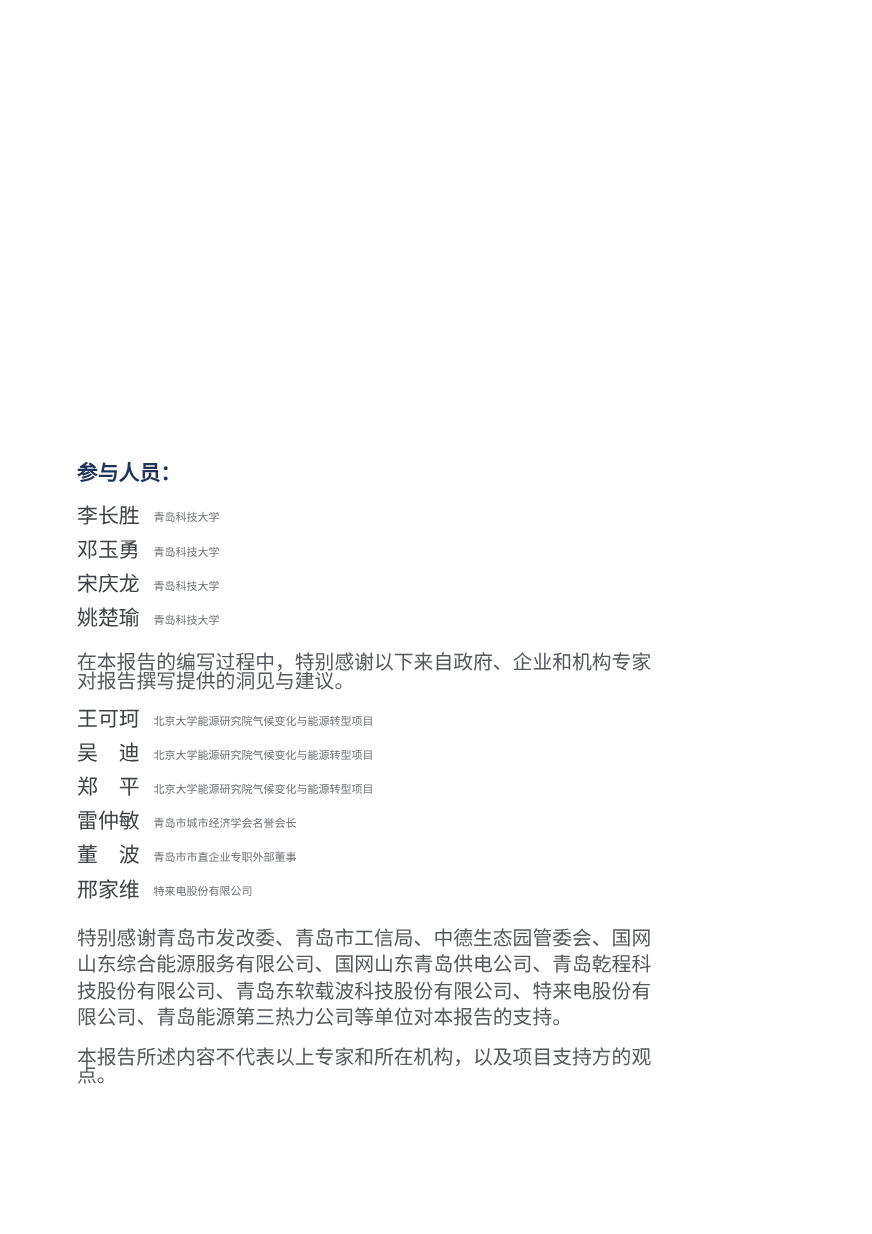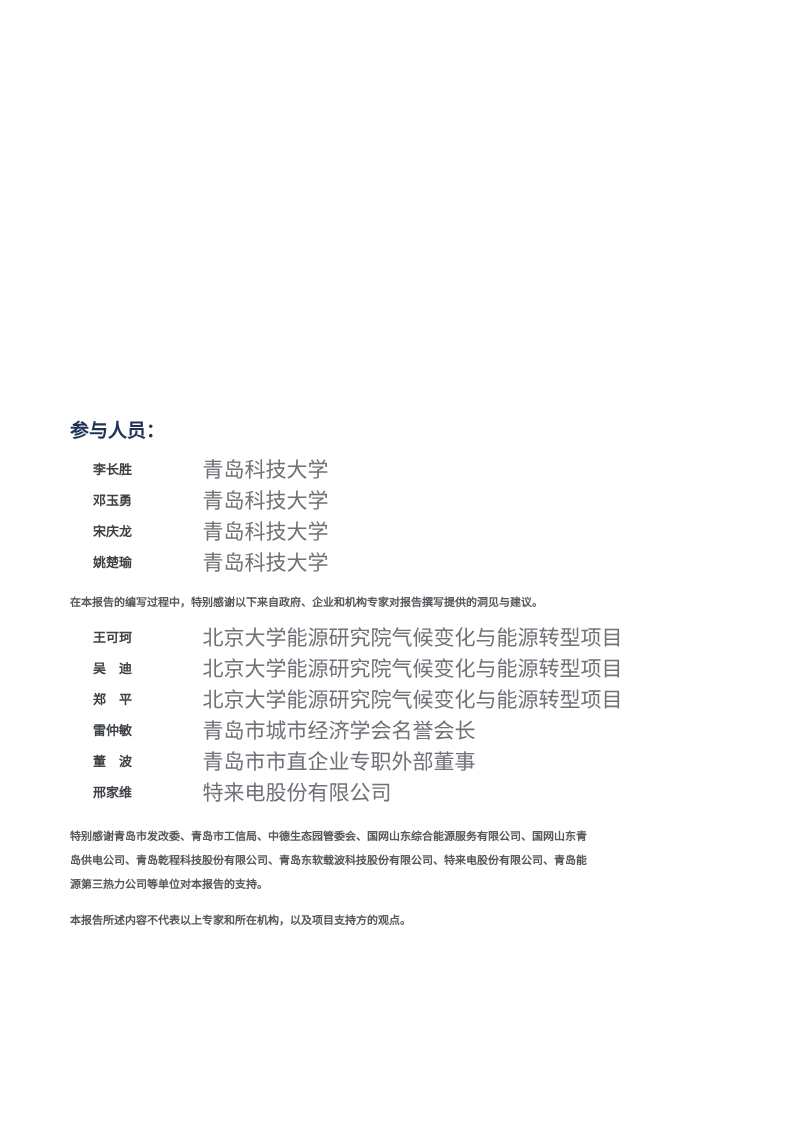--- a/index.html
+++ b/index.html
@@ -29,36 +29,33 @@
   h2.participants-heading{margin:0 0 20px 0;}
   h2.acknowledgments-heading{margin:44px 0 21px 0;}
   .person-row{
     line-height:16px;
     margin-bottom:13px;
     white-space:nowrap;
   }
   .person-name{
     display:inline-block;
     min-width:65px;
-    font-size:13px;
-    font-weight:700;
+    font-size:19px;
+    font-weight:400;
     color:var(--name-color);
     vertical-align:top;
-    margin-left:23px;
   }
   .person-affiliation{
-    font-size:21px;
+    font-size:10px;
     color:var(--affiliation-color);
-    margin-left:40px;
   }
   p.body-paragraph{
-    font-size:11px;
+    font-size:18px;
     line-height:17px;
     color:var(--body-color);
-    font-weight:bold;
   }
   p.intro-paragraph{margin:21px 0 0 0;}
   .expert-list{margin-top:19px;}
   p.org-paragraph{
     margin:21px 0 0 0;
     line-height:24px;
   }
   p.disclaimer-paragraph{margin:16px 0 0 0;}
 </style>
 </head>

